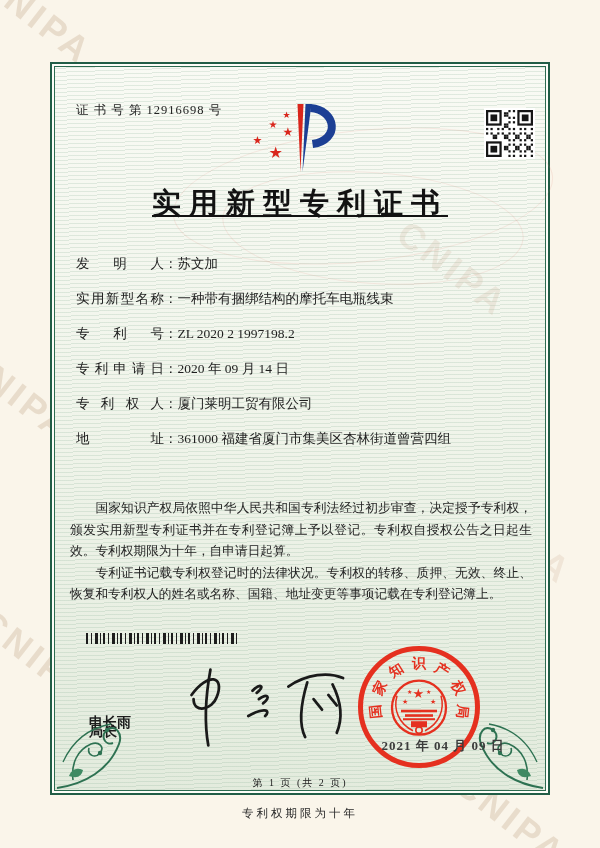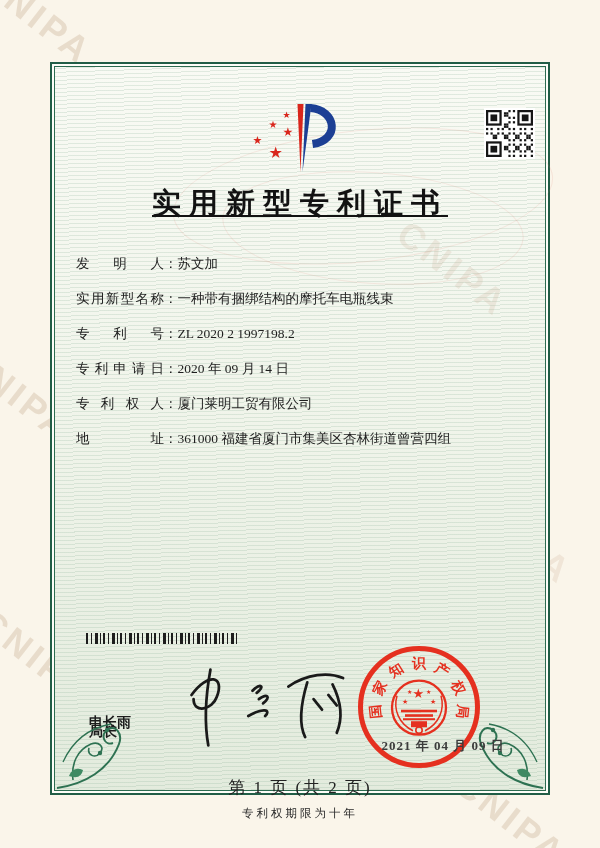--- a/index.html
+++ b/index.html
@@ -50,21 +50,21 @@
   .seal-ring span:nth-child(1){transform:rotate(-96deg) translateY(-43px);}
   .seal-ring span:nth-child(2){transform:rotate(-64deg) translateY(-43px);}
   .seal-ring span:nth-child(3){transform:rotate(-32deg) translateY(-43px);}
   .seal-ring span:nth-child(4){transform:rotate(0deg)   translateY(-43px);}
   .seal-ring span:nth-child(5){transform:rotate(32deg)  translateY(-43px);}
   .seal-ring span:nth-child(6){transform:rotate(64deg)  translateY(-43px);}
   .seal-ring span:nth-child(7){transform:rotate(96deg)  translateY(-43px);}
   .emblem{left:50%;top:50%;transform:translate(-50%,-52%);}
   .seal-date{left:316px;top:673px;width:150px;text-align:center;font-size:13px;
         font-weight:600;color:#3c3c3c;letter-spacing:1px;z-index:3;}
-  .page-info{left:0;top:712px;width:100%;text-align:center;font-size:17px;
+  .page-info{left:0;top:712px;width:100%;text-align:center;font-size:10px;
         letter-spacing:2px;color:#222;}
   .corner{bottom:3px;width:78px;height:80px;z-index:2;}
   .corner.right{right:3px;}
   .corner.left{left:3px;transform:scaleX(-1);}
   .footer-note{position:absolute;left:0;top:806px;width:100%;text-align:center;
         font-size:11.5px;letter-spacing:3px;color:#2a2a2a;z-index:1;}
 </style>
 </head>
 <body>
 
@@ -73,20 +73,21 @@
 <div class="wm" style="left:-48px;top:374px;">CNIPA</div>
 <div class="wm" style="left:-30px;top:636px;">CNIPA</div>
 <div class="wm light" style="left:452px;top:516px;">CNIPA</div>
 <div class="wm" style="left:446px;top:798px;">CNIPA</div>
 
 <div class="cert">
 
   <div class="swirl" style="left:120px;top:66px;width:380px;height:130px;transform:rotate(-6deg);"></div>
   <div class="swirl" style="left:170px;top:108px;width:300px;height:110px;transform:rotate(4deg);"></div>
 
+  <div class="cert-no">证 书 号 第 12916698 号</div>
 
   <svg class="logo" viewBox="0 0 115 76">
     <text x="40" y="20" font-size="9" fill="#d9261c">★</text>
     <text x="26" y="30" font-size="10" fill="#d9261c">★</text>
     <text x="40" y="38" font-size="12" fill="#d9261c">★</text>
     <text x="10" y="46" font-size="11" fill="#d9261c">★</text>
     <text x="26" y="60" font-size="16" fill="#d9261c">★</text>
     <polygon points="55,6 61,6 58,74" fill="#d9261c"></polygon>
     <polygon points="63,6 69,6 60,74" fill="#1c3f94"></polygon>
     <path d="M68,10 C94,12 98,42 70,46" stroke="#1c3f94" stroke-width="8" fill="none"></path>
@@ -202,20 +203,24 @@
       <span class="lbl">专利申请日</span><span class="colon">：</span><span class="val">2020 年 09 月 14 日</span>
     </div>
     <div class="row">
       <span class="lbl">专利权人</span><span class="colon">：</span><span class="val">厦门莱明工贸有限公司</span>
     </div>
     <div class="row">
       <span class="lbl">地址</span><span class="colon">：</span><span class="val">361000 福建省厦门市集美区杏林街道曾营四组</span>
     </div>
   </div>
 
+  <div class="paras">
+    <p>国家知识产权局依照中华人民共和国专利法经过初步审查，决定授予专利权，颁发实用新型专利证书并在专利登记簿上予以登记。专利权自授权公告之日起生效。专利权期限为十年，自申请日起算。</p>
+    <p>专利证书记载专利权登记时的法律状况。专利权的转移、质押、无效、终止、恢复和专利权人的姓名或名称、国籍、地址变更等事项记载在专利登记簿上。</p>
+  </div>
 
   <div class="barcode"></div>
 
   <div class="signer-title">局长</div>
   <div class="signer-name">申长雨</div>
 
   <svg class="signature" viewBox="0 0 190 85">
     <g fill="none" stroke="#1a1a1a" stroke-width="2.6" stroke-linecap="round">
       <path d="M28,32 C44,10 60,14 52,34 C48,46 30,50 30,36"></path>
       <path d="M46,8 C42,30 40,58 44,80"></path>

